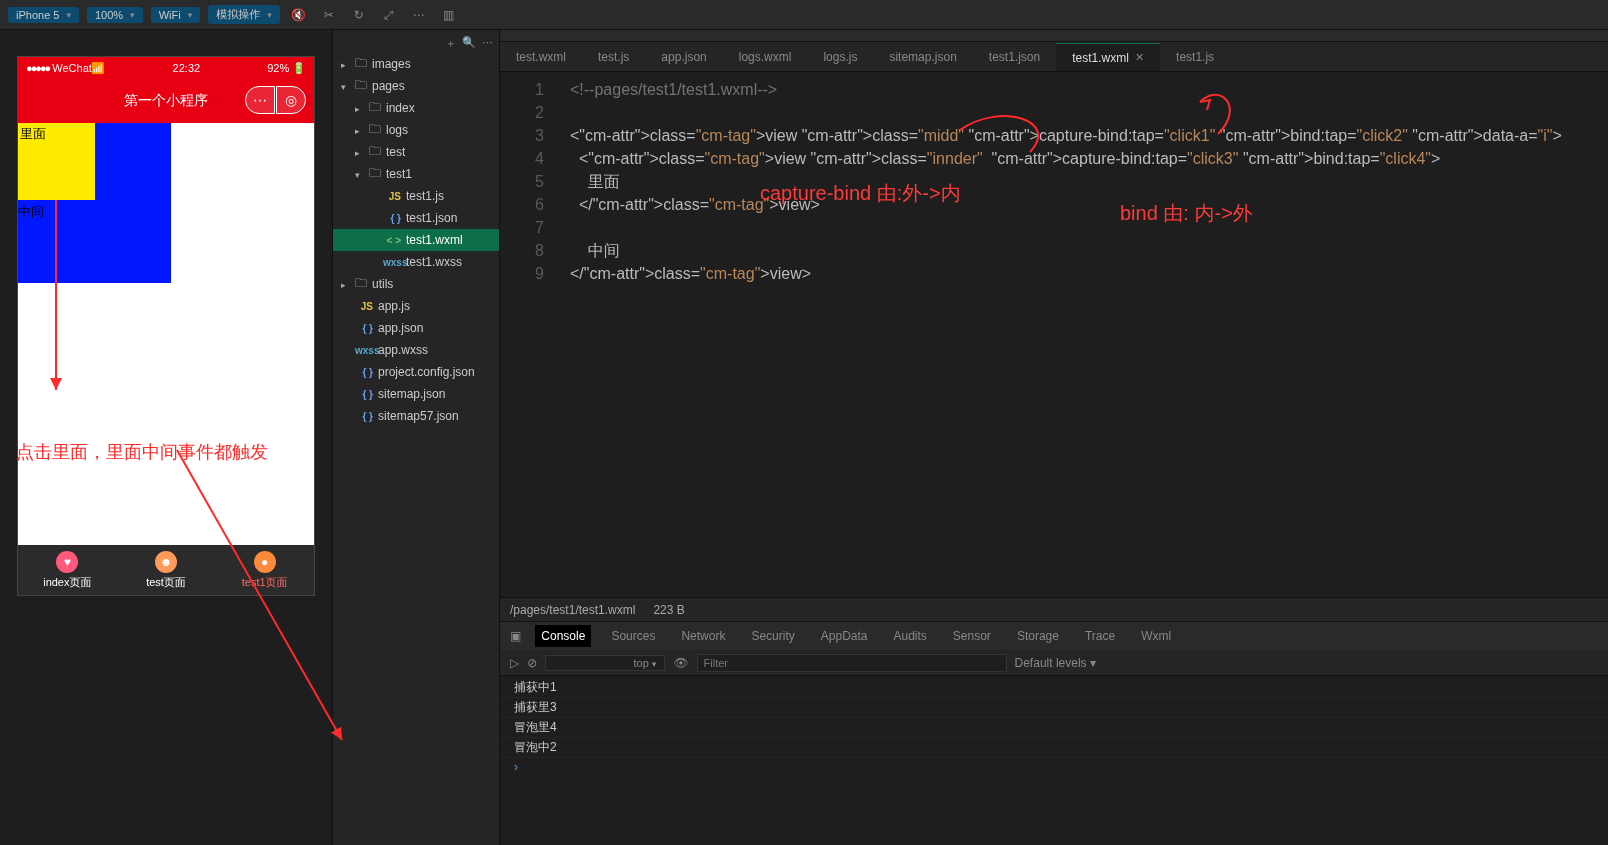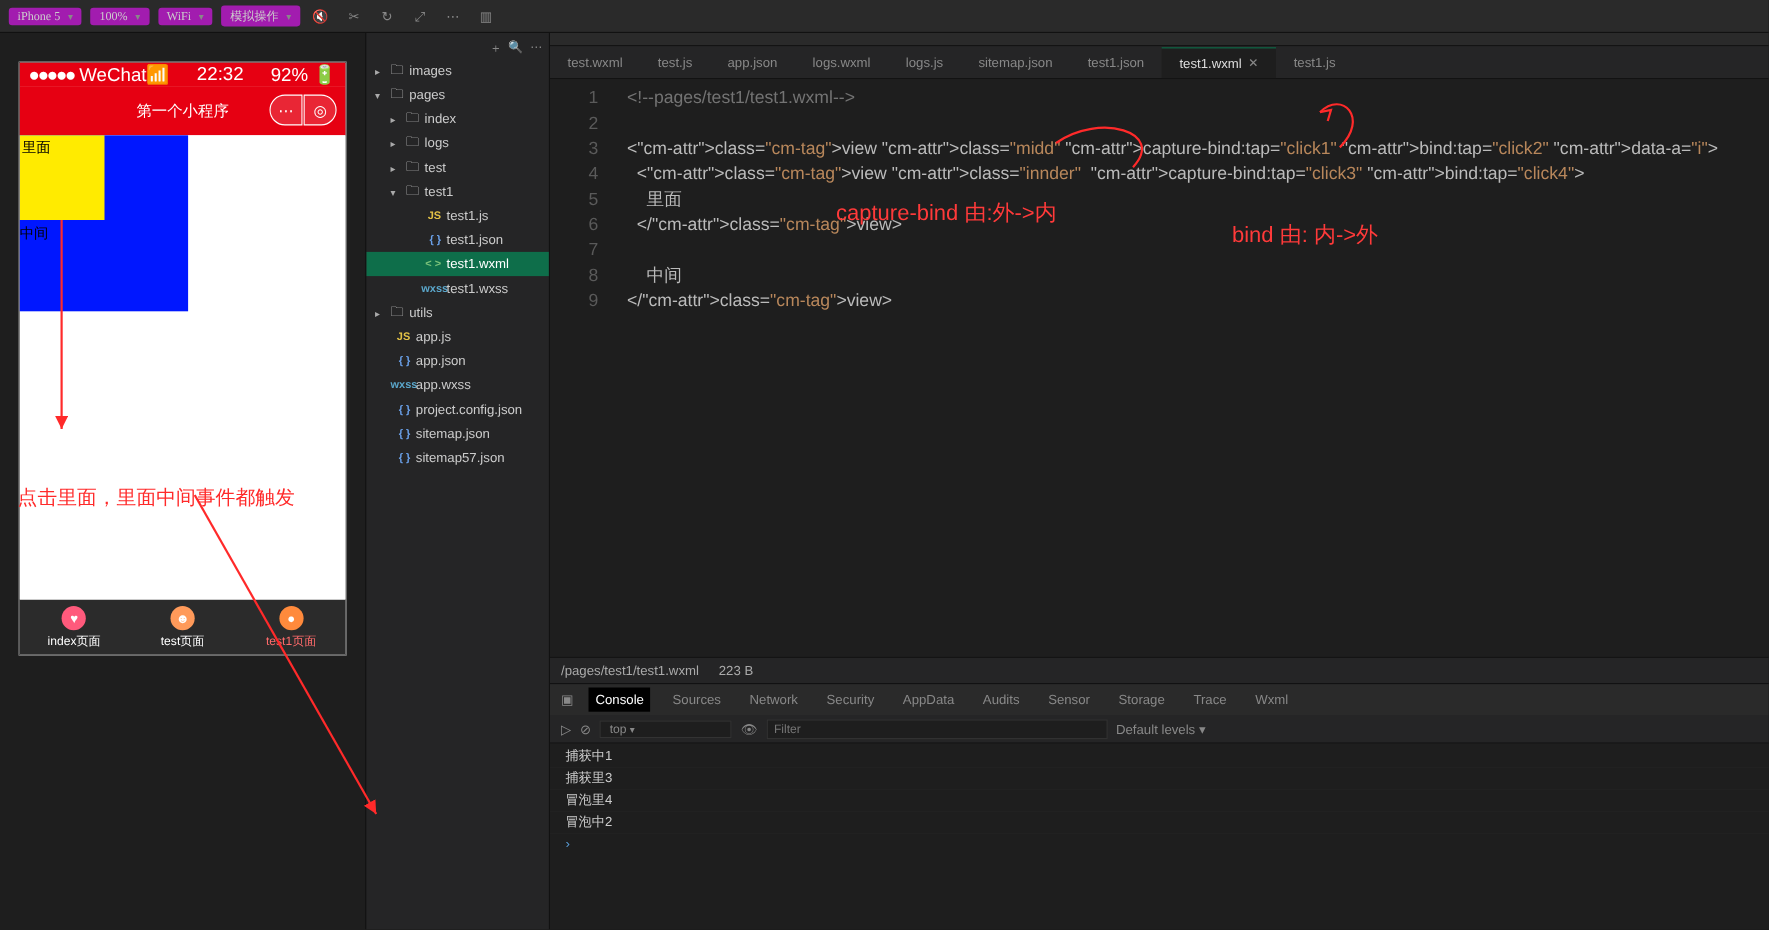--- a/index.html
+++ b/index.html
@@ -1,25 +1,25 @@
 <!DOCTYPE html>
 <html><head>
 <meta charset="utf-8">
 <style>
   * { box-sizing: border-box; margin: 0; padding: 0; font-family: "Microsoft YaHei", Arial, sans-serif; }
   body { background: #1e1e1e; color: #ccc; font-size: 12px; width: 1608px; height: 845px; overflow: hidden; position: relative; }
   .topbar { height: 30px; background: #2a2a2a; display: flex; align-items: center; gap: 8px; padding: 0 8px; border-bottom: 1px solid #111; }
-  .topbar .sel { background: #a21caf; padding: 2px 8px; border-radius: 3px; font-size: 11px; cursor: pointer; display: flex; align-items: center; gap: 4px; font-family: Liberation Serif, serif; }
+  .topbar .sel { background: #0c4a6e; padding: 2px 8px; border-radius: 3px; font-size: 11px; cursor: pointer; display: flex; align-items: center; gap: 4px; }
   .topbar .icon-btn { width: 22px; height: 22px; display: inline-flex; align-items: center; justify-content: center; color: #888; cursor: pointer; }
   .chev::after{content:"▾";font-size:9px;margin-left:3px;color:#888;}
   .main { display: flex; height: calc(100% - 30px); }
   
   .sim-pane { width: 332px; display: flex; flex-direction: column; align-items: center; padding-top: 26px; position: relative; }
   .phone { width: 298px; height: 540px; background: #fff; position: relative; border: 1px solid #444; }
-  .status { height: 22px; background: #e60012; color: #fff; display: flex; align-items: center; justify-content: space-between; padding: 0 8px; font-size: 17px; }
+  .status { height: 22px; background: #e60012; color: #fff; display: flex; align-items: center; justify-content: space-between; padding: 0 8px; font-size: 11px; }
   .navbar { height: 44px; background: #e60012; color: #fff; display: flex; align-items: center; justify-content: center; position: relative; font-size: 14px; }
   .capsule { position: absolute; right: 8px; top: 7px; display: flex; gap: 1px; }
   .capsule .cbtn { width: 30px; height: 28px; background: rgba(255,255,255,0.15); border: 1px solid #fff; display:flex;align-items:center;justify-content:center;color:#fff;font-size:14px;}
   .capsule .cbtn:first-child{border-radius:14px 0 0 14px;}
   .capsule .cbtn:last-child{border-radius:0 14px 14px 0;}
   .phone-body { position:relative; height: calc(100% - 22px - 44px - 50px); background:#fff; }
   .midd { position:absolute; left:0; top:0; width:153px; height:160px; background: #0017ff; }
   .innder { position:absolute; left:0; top:0; width:77px; height:77px; background: #ffeb00; color:#000; font-size:13px; padding:2px;}
   .midlabel { position:absolute; left:0; top:80px; color:#000; font-size:13px;}
   .tabbar { height: 50px; background: #2b2b2b; display: flex; }
@@ -50,21 +50,21 @@
   .cm-comment{color:#737373;} .cm-str{color:#b8875b;}
   .red-note{position:absolute;color:#ff3a3a;font-size:20px;}
   .pathbar{height:24px;background:#252526;border-top:1px solid #111;display:flex;align-items:center;padding:0 10px;gap:18px;font-size:12px;color:#aaa;}
   
   .dev{height:224px;background:#1e1e1e;border-top:1px solid #111;display:flex;flex-direction:column;}
   .dtabs{height:28px;background:#2a2a2a;display:flex;align-items:center;gap:14px;padding:0 10px;font-size:12px;color:#888;}
   .dtabs .dt{cursor:pointer;padding:4px 6px;}
   .dtabs .dt.active{background:#000;color:#fff;}
   .dfilter{height:26px;background:#252526;display:flex;align-items:center;gap:8px;padding:0 10px;font-size:12px;color:#888;border-bottom:1px solid #111;}
   .dfilter input{background:#1e1e1e;border:1px solid #333;color:#aaa;height:18px;padding:0 6px;font-size:11px;width:310px;}
-  .dfilter .scope{background:#1e1e1e;border:1px solid #333;padding:1px 8px;font-size:11px;min-width:120px;}
+  .dfilter .scope{background:#1e1e1e;border:1px solid #333;padding:1px 8px;font-size:11px;min-width:120px;text-align:right;}
   .dlog{flex:1;background:#1e1e1e;padding:2px 0;overflow:auto;}
   .dlog .line{padding:1px 14px;font-size:12px;color:#ccc;border-bottom:1px solid #242424;}
   .prompt{color:#5a9dd8;padding:2px 14px;}
   .arrow-svg{position:absolute;pointer-events:none;}
 </style>
 </head>
 <body>
 
 <div class="topbar">
   <div class="sel chev">iPhone 5</div>

